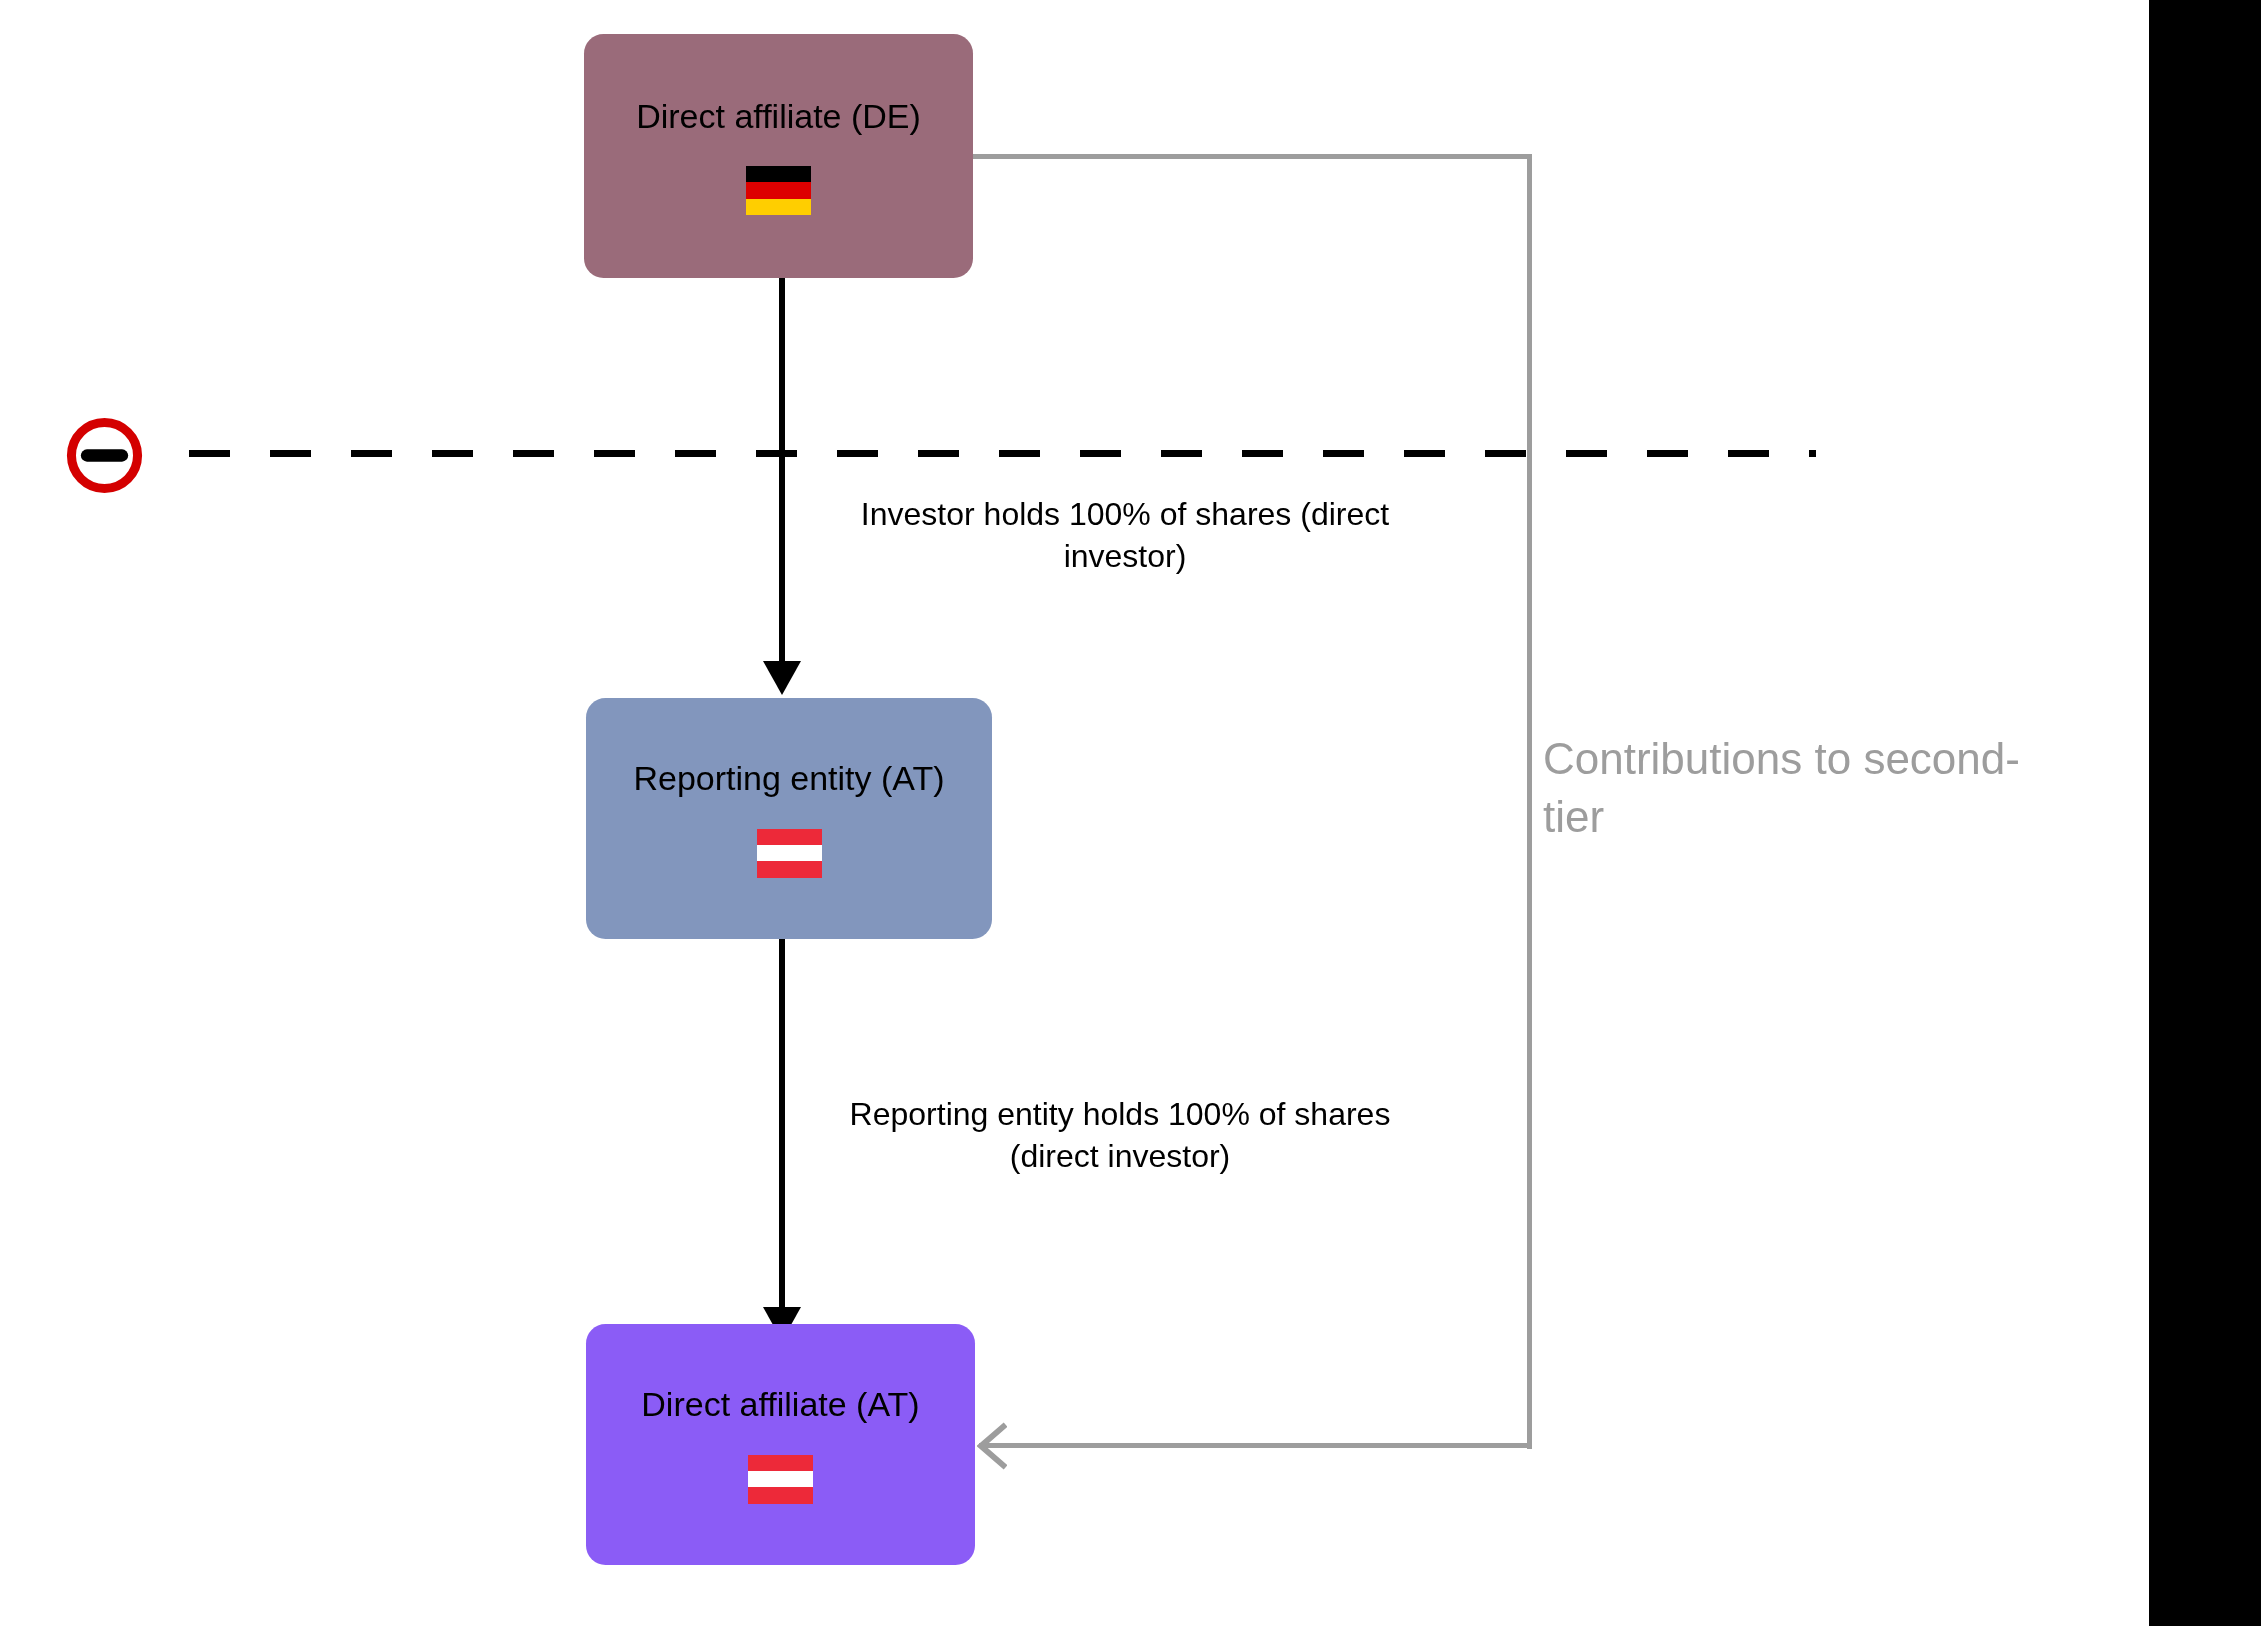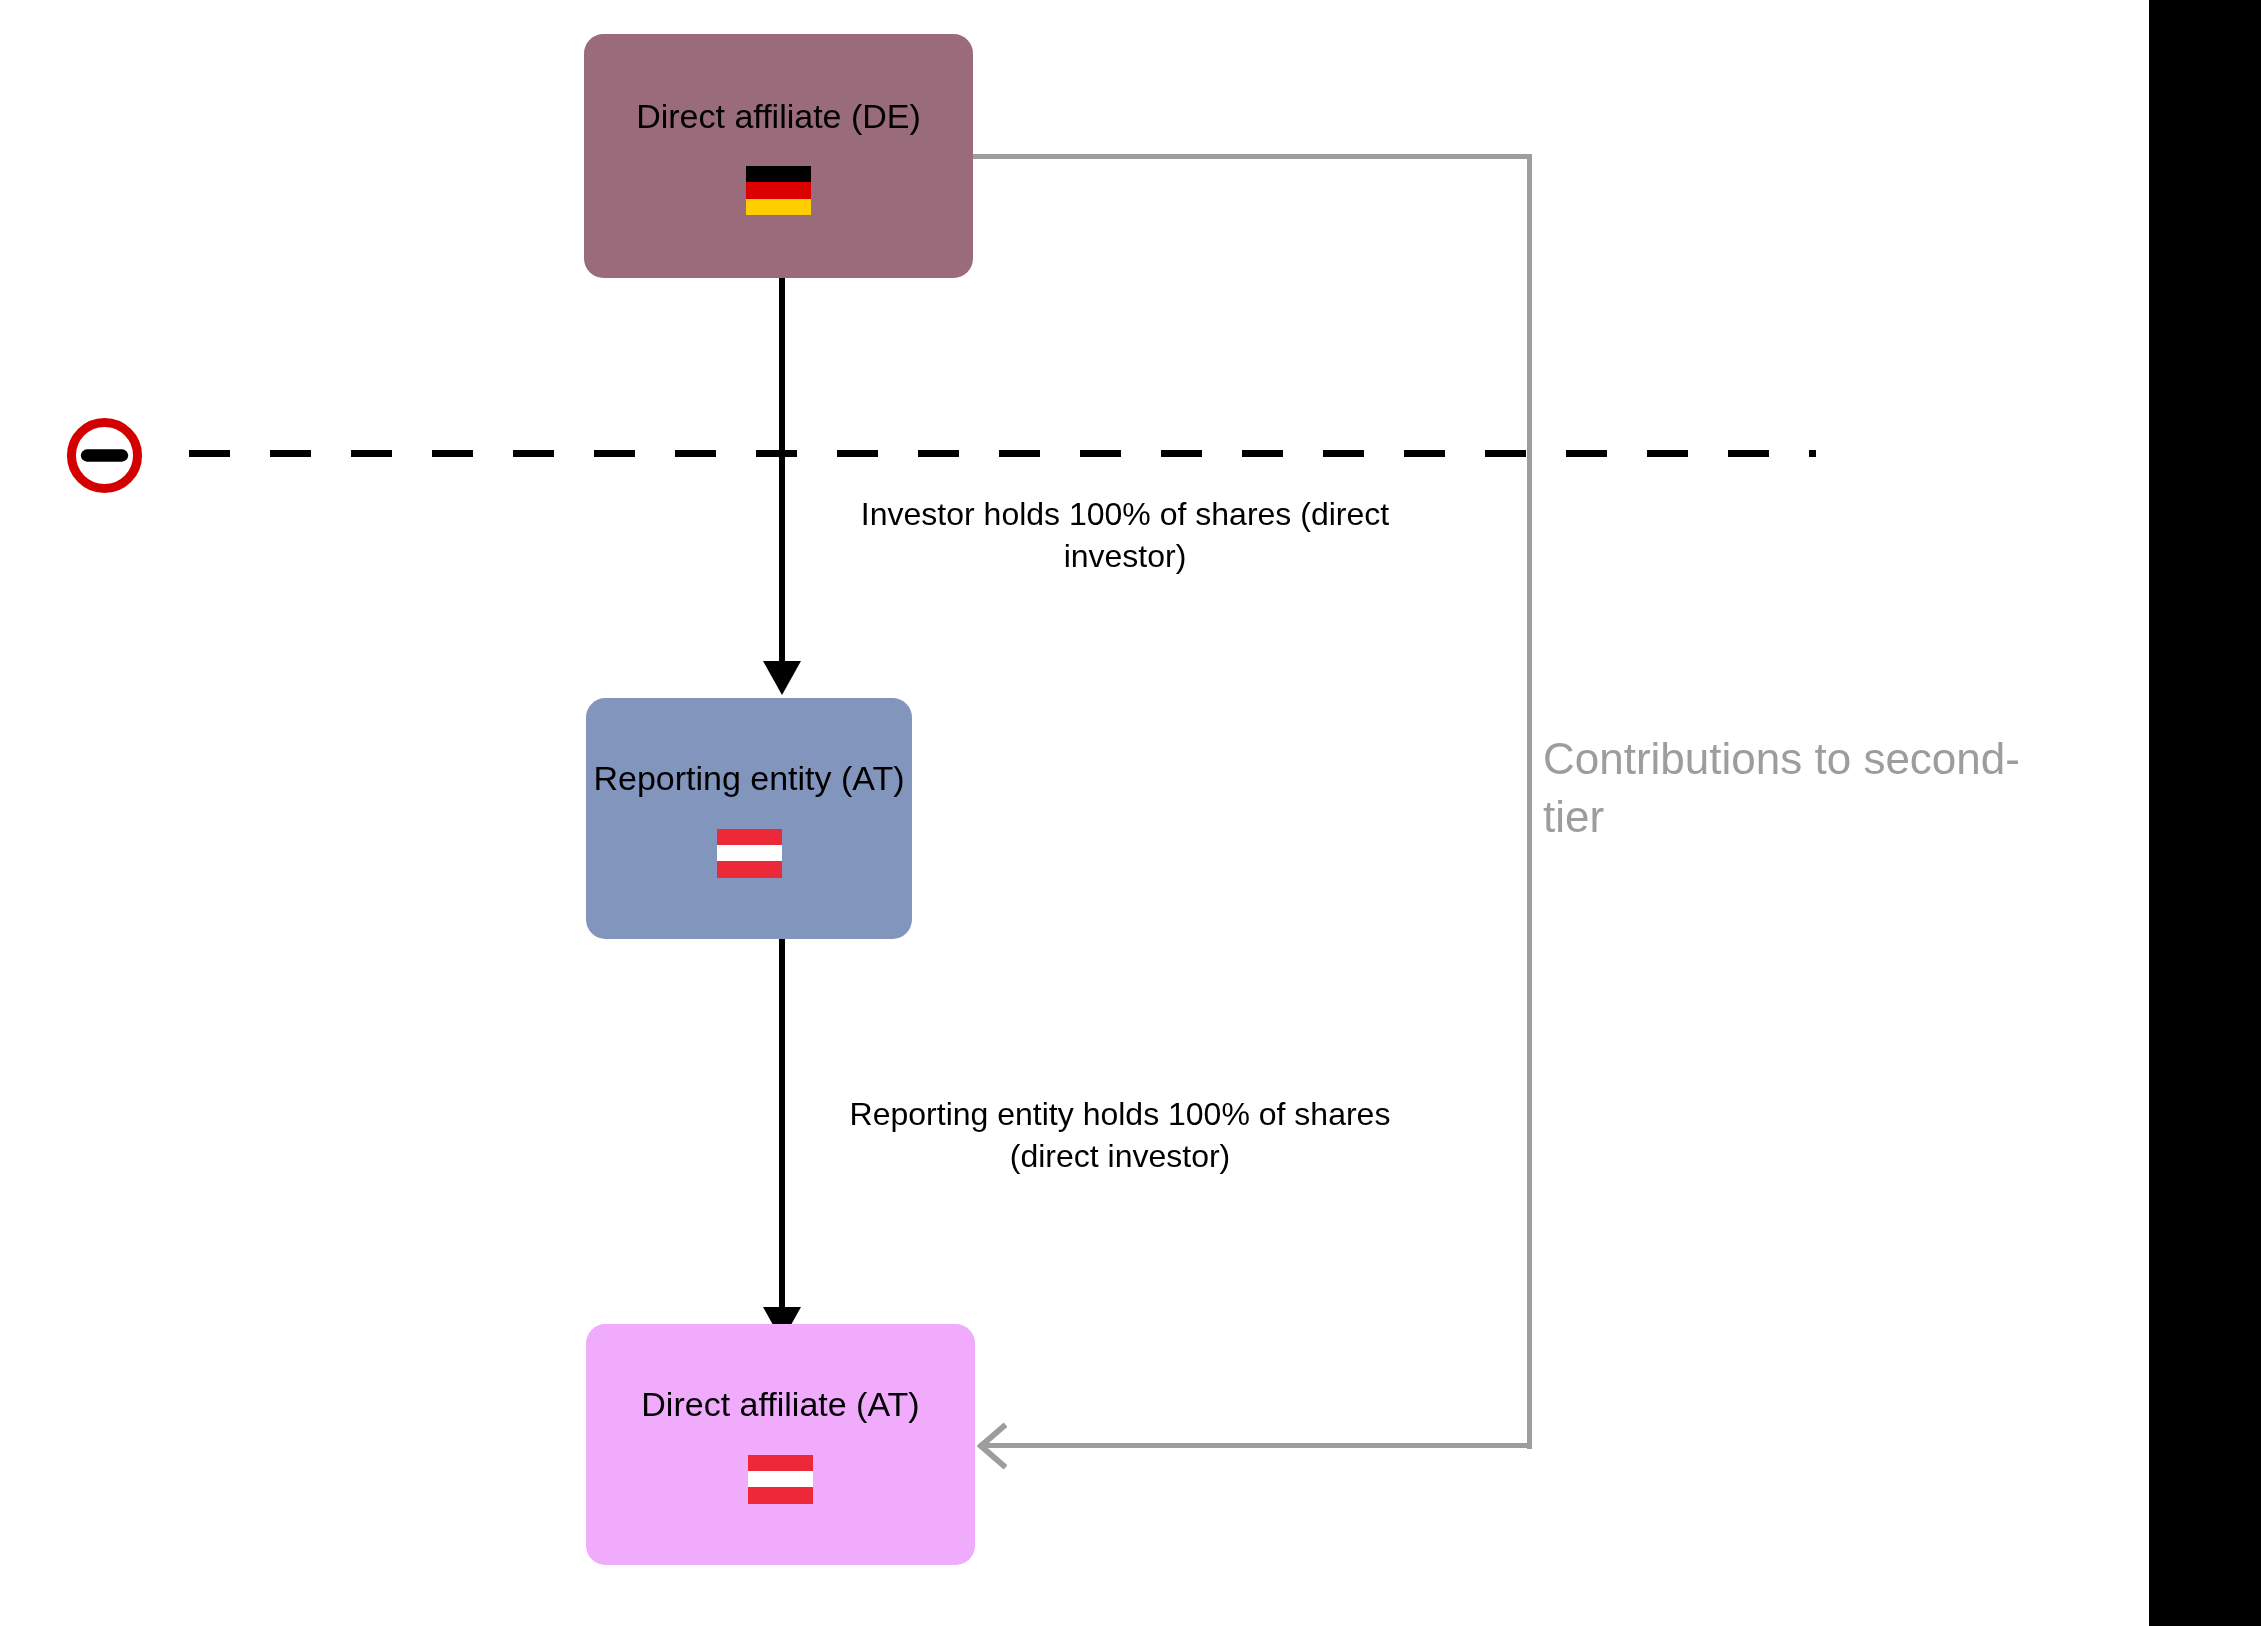--- a/index.html
+++ b/index.html
@@ -53,27 +53,27 @@
   }
   .flag > span { display: block; width: 100%; height: 33.34%; }
 
   #node-investor {
     left: 584px;  top: 34px;
     width: 389px; height: 244px;
     background: #9a6b7a;
   }
   #node-reporting {
     left: 586px;  top: 698px;
-    width: 326px; height: 241px;
+    width: 406px; height: 241px;
     background: #8296bd;
   }
   #node-affiliate {
     left: 586px;  top: 1324px;
     width: 389px; height: 241px;
-    background: #f0abfc;
+    background: #8b5cf6;
   }
 
   
   .v-line {
     position: absolute;
     width: 5.9px;
     background: #000000;
   }
   #edge1-line { left: 779px; top: 278px;  height: 387px; }
   #edge2-line { left: 779px; top: 938px; height: 372px; }

